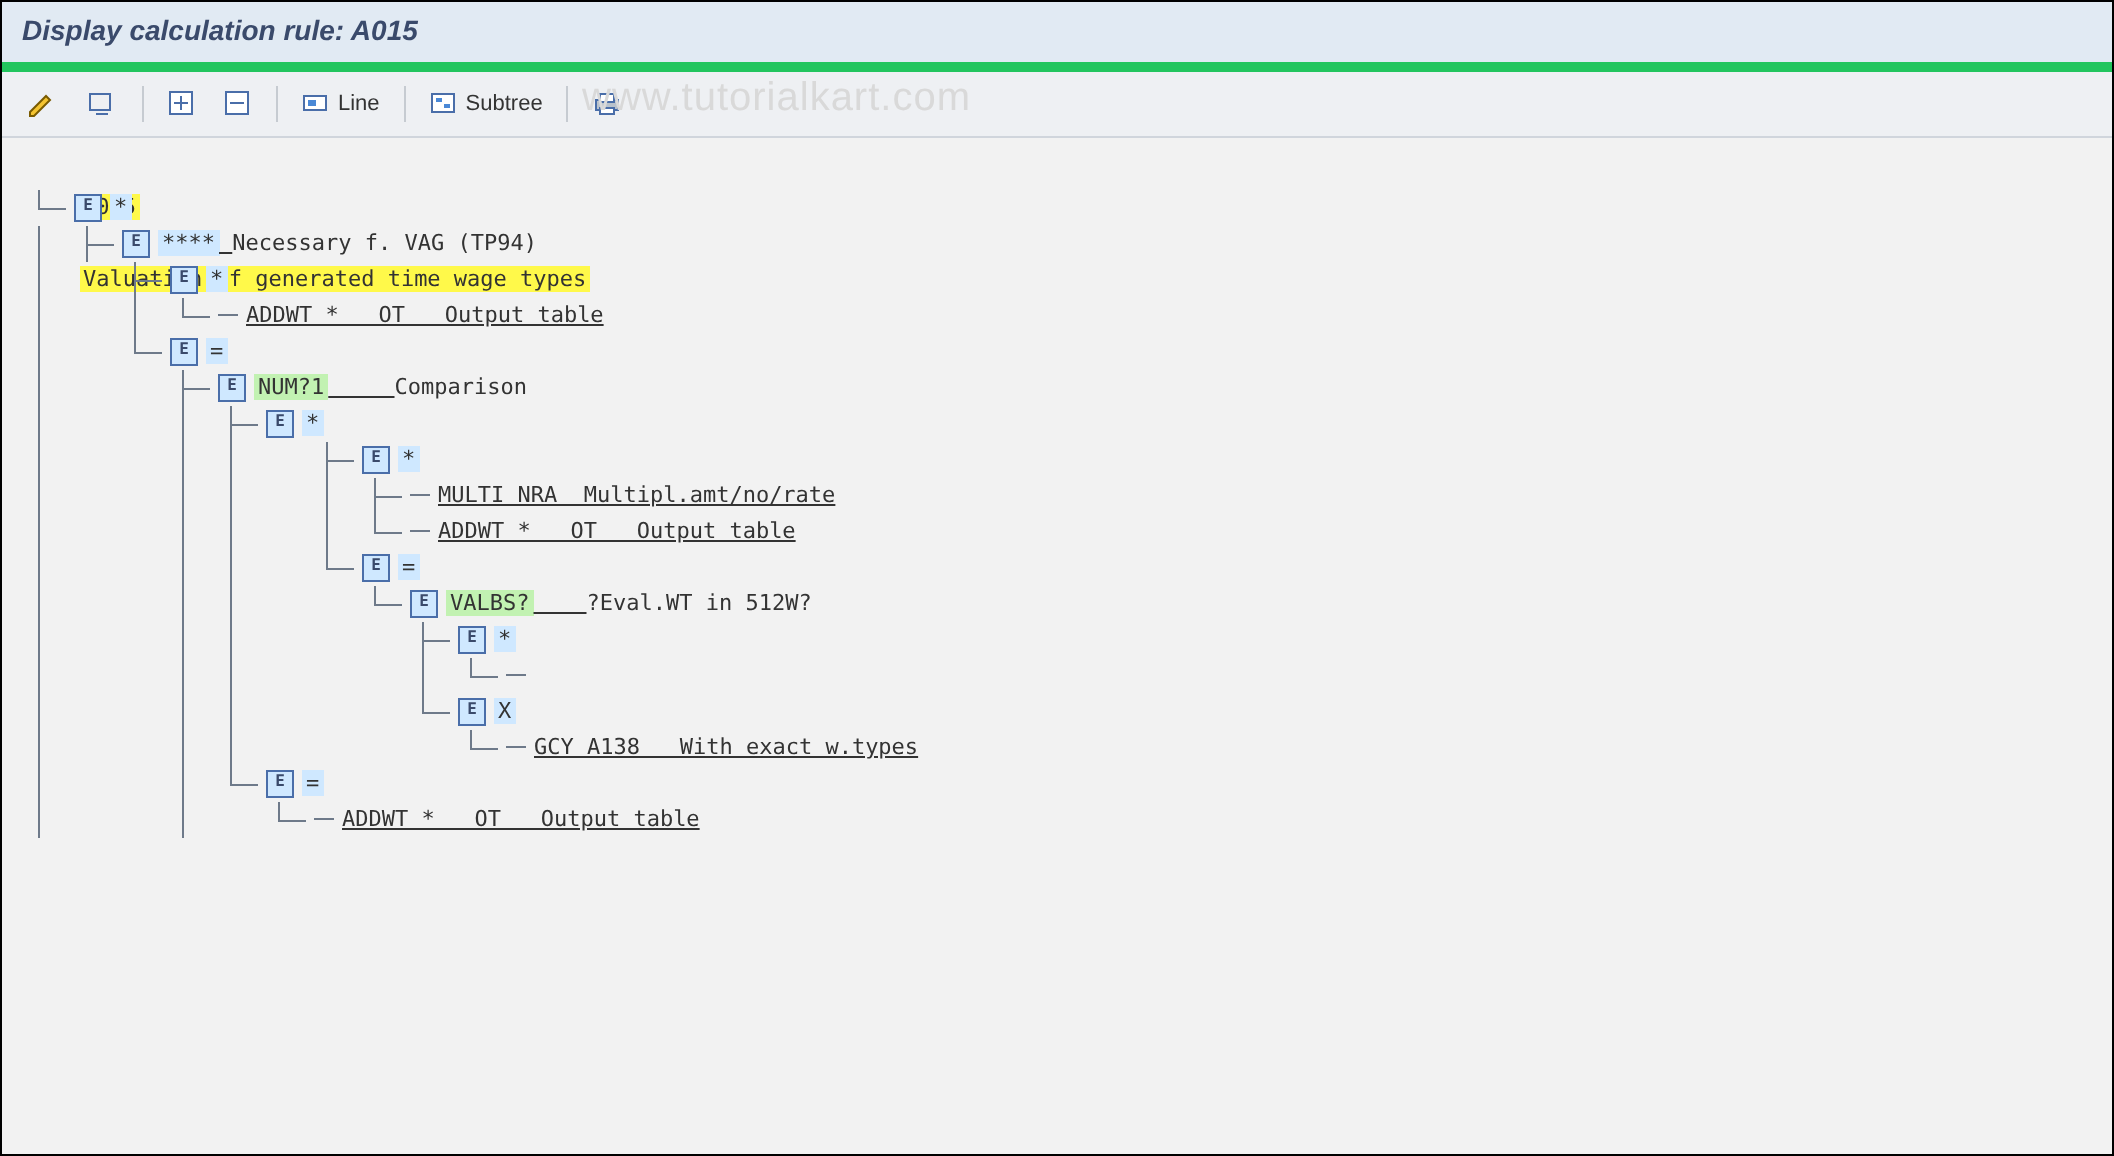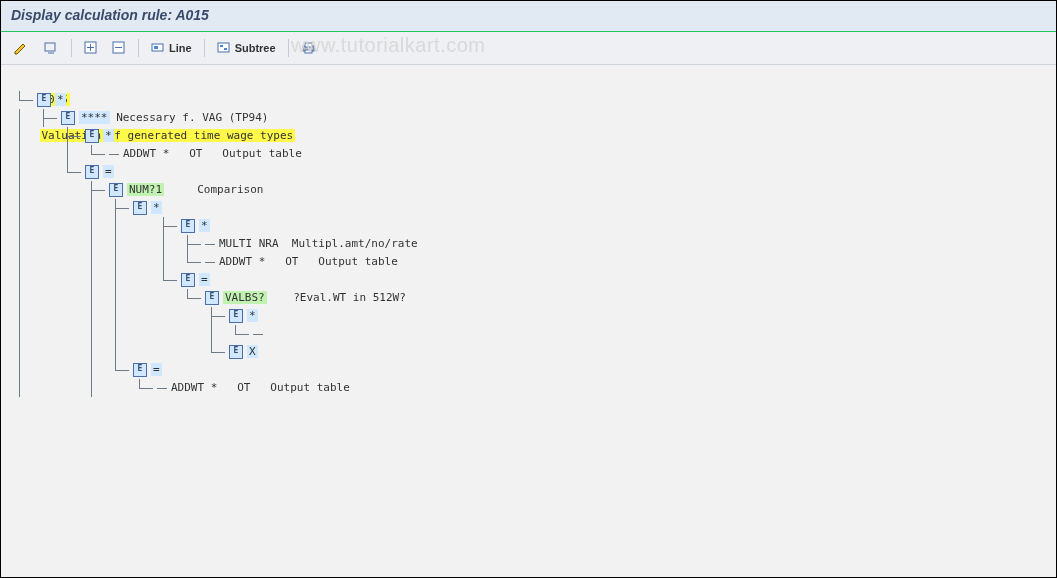--- a/index.html
+++ b/index.html
@@ -21,21 +21,21 @@
     height: 578px;
     position: relative;
   }
   .titlebar {
     background: #e1eaf3;
     color: #3a4a6b;
     font-size: 14px;
     font-style: italic;
     font-weight: bold;
     padding: 6px 10px;
-    border-bottom: 1px solid #22c55e;
+    border-bottom: 5px solid #22c55e;
     height: 18px;
   }
   .toolbar {
     display: flex;
     align-items: center;
     padding: 4px 8px;
     gap: 6px;
     border-bottom: 1px solid #d0d5dc;
     height: 24px;
     background: #eef0f3;
@@ -43,21 +43,21 @@
   }
   .tbtn {
     height: 18px;
     padding: 0 4px;
     display: flex;
     align-items: center;
     justify-content: center;
     cursor: default;
   }
   .tbtn svg { display: block; }
-  .tbtn.labeled { gap: 4px; color: #333; font-size: 11px; font-weight: bold; }
+  .tbtn.labeled { gap: 4px; color: #333; font-size: 11px; }
   .tsep {
     width: 1px;
     height: 18px;
     background: #c6cbd1;
     margin: 0 2px;
   }
   .watermark {
     position: absolute;
     left: 290px;
     top: 2px;
@@ -148,21 +148,21 @@
     display: inline-block;
     width: 10px;
     border-top: 1px solid #6e7a8a;
     vertical-align: middle;
     margin-right: 4px;
   }
   .hl-yellow { background: #fff94a; padding: 0 2px; }
   .hl-green  { background: #c2f2b2; padding: 0 2px; }
   .hl-blue   { background: #cfe8ff; padding: 0 2px; }
   .plain     { }
-  .code { white-space: pre; display: inline; }
+  .code { white-space: pre; display: inline; text-decoration: underline; }
 </style>
 </head>
 <body>
 <div class="frame">
 
 <div class="titlebar">
   <span>Display calculation rule: A015</span>
 </div>
 
 <div class="toolbar">
@@ -234,17 +234,18 @@
       <div class="row"><span class="ind vline"></span><span class="ind"></span><span class="ind"></span><span class="ind el"></span><span class="handle">E</span><span class="hl-green">NUM?1</span><span class="code">     </span><span class="plain">Comparison</span></div>
       <div class="row"><span class="ind vline"></span><span class="ind"></span><span class="ind"></span><span class="ind vline"></span><span class="ind el"></span><span class="handle">E</span><span class="hl-blue">*</span></div>
       <div class="row"><span class="ind vline"></span><span class="ind"></span><span class="ind"></span><span class="ind vline"></span><span class="ind vline"></span><span class="ind"></span><span class="ind el"></span><span class="handle">E</span><span class="hl-blue">*</span></div>
       <div class="row"><span class="ind vline"></span><span class="ind"></span><span class="ind"></span><span class="ind vline"></span><span class="ind vline"></span><span class="ind"></span><span class="ind vline"></span><span class="ind el"></span><span class="leafdash"></span><span class="code plain">MULTI NRA  Multipl.amt/no/rate</span></div>
       <div class="row"><span class="ind vline"></span><span class="ind"></span><span class="ind"></span><span class="ind vline"></span><span class="ind vline"></span><span class="ind"></span><span class="ind vline"></span><span class="ind tee"></span><span class="leafdash"></span><span class="code plain">ADDWT *   OT   Output table</span></div>
       <div class="row"><span class="ind vline"></span><span class="ind"></span><span class="ind"></span><span class="ind vline"></span><span class="ind vline"></span><span class="ind"></span><span class="ind tee"></span><span class="handle">E</span><span class="hl-blue">=</span></div>
       <div class="row"><span class="ind vline"></span><span class="ind"></span><span class="ind"></span><span class="ind vline"></span><span class="ind vline"></span><span class="ind"></span><span class="ind"></span><span class="ind tee"></span><span class="handle">E</span><span class="hl-green">VALBS?</span><span class="code">    </span><span class="plain">?Eval.WT in 512W?</span></div>
       <div class="row"><span class="ind vline"></span><span class="ind"></span><span class="ind"></span><span class="ind vline"></span><span class="ind vline"></span><span class="ind"></span><span class="ind"></span><span class="ind"></span><span class="ind el"></span><span class="handle">E</span><span class="hl-blue">*</span></div>
       <div class="row"><span class="ind vline"></span><span class="ind"></span><span class="ind"></span><span class="ind vline"></span><span class="ind vline"></span><span class="ind"></span><span class="ind"></span><span class="ind"></span><span class="ind vline"></span><span class="ind tee"></span><span class="leafdash"></span></div>
       <div class="row"><span class="ind vline"></span><span class="ind"></span><span class="ind"></span><span class="ind vline"></span><span class="ind vline"></span><span class="ind"></span><span class="ind"></span><span class="ind"></span><span class="ind tee"></span><span class="handle">E</span><span class="hl-blue">X</span></div>
+      <div class="row"><span class="ind vline"></span><span class="ind"></span><span class="ind"></span><span class="ind vline"></span><span class="ind vline"></span><span class="ind"></span><span class="ind"></span><span class="ind"></span><span class="ind"></span><span class="ind tee"></span><span class="leafdash"></span><span class="code plain">GCY A138   With exact w.types</span></div>
       <div class="row"><span class="ind vline"></span><span class="ind"></span><span class="ind"></span><span class="ind vline"></span><span class="ind tee"></span><span class="handle">E</span><span class="hl-blue">=</span></div>
       <div class="row"><span class="ind vline"></span><span class="ind"></span><span class="ind"></span><span class="ind vline"></span><span class="ind"></span><span class="ind tee"></span><span class="leafdash"></span><span class="code plain">ADDWT *   OT   Output table</span></div>
     </div>
 
 </div>
 
 </body></html>

